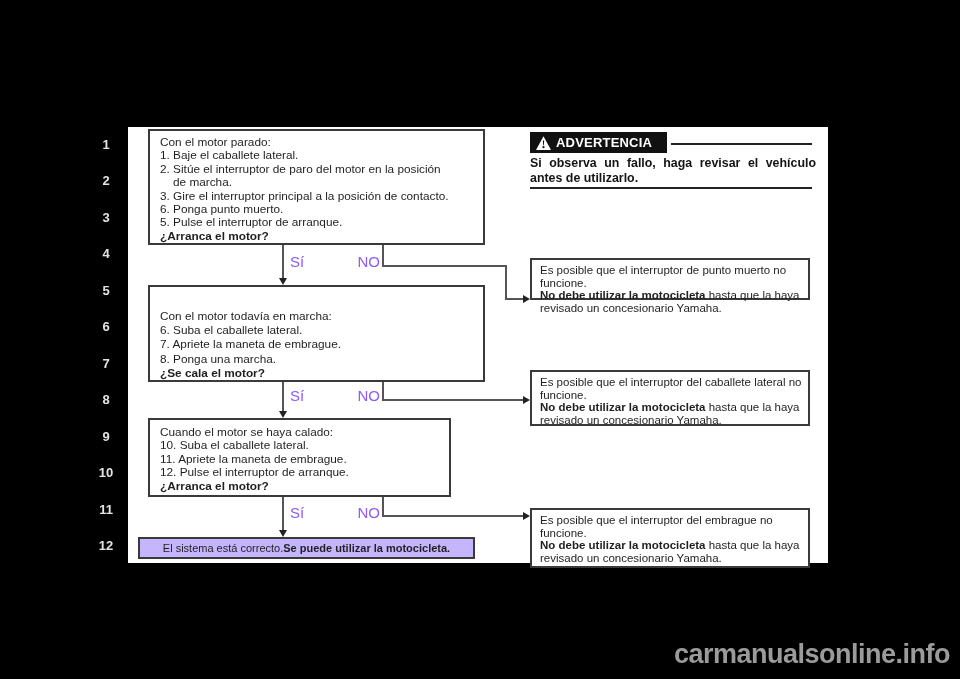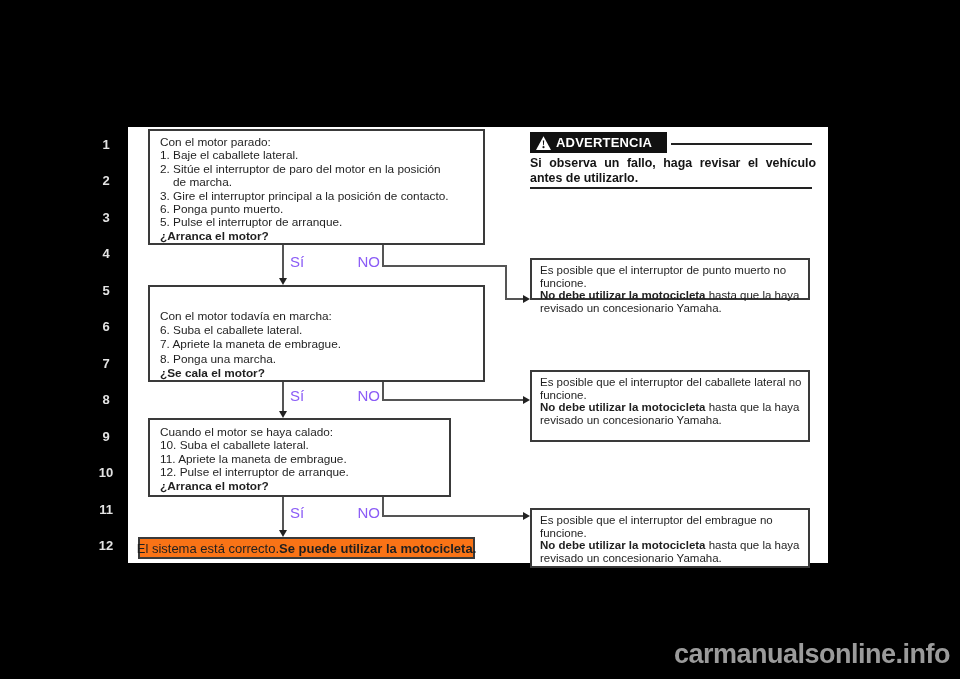--- a/index.html
+++ b/index.html
@@ -22,21 +22,21 @@
   .sbox .ln.ind { padding-left:13px; }
   .sbox .ln.q { font-weight:bold; }
 
   
   .obox { position:absolute; left:402px; width:280px; border:2px solid #3a3a3a; background:#fff;
           padding:4px 6px 3px 8px; font-size:11.5px; line-height:12.6px; color:#1f1f1f; }
   .obox b { font-weight:bold; }
 
   
   .rbox { position:absolute; left:10px; top:410px; width:337px; height:22px;
-          border:2px solid #3a3a3a; background:#f97316; font-size:13px; color:#1f1f1f;
+          border:2px solid #3a3a3a; background:#c4b5fd; font-size:11px; color:#1f1f1f;
           display:flex; align-items:center; justify-content:center; white-space:nowrap; }
   .rbox b { font-weight:bold; }
 
   
   .cv { position:absolute; width:2px; background:#555; }
   .ch { position:absolute; height:2px; background:#555; }
   .arr-d { position:absolute; width:0; height:0;
            border-left:4px solid transparent; border-right:4px solid transparent;
            border-top:7px solid #222; }
   .arr-r { position:absolute; width:0; height:0;
@@ -148,21 +148,21 @@
     <div class="wline1"></div>
     <div class="wbody">Si observa un fallo, haga revisar el vehículo antes de utilizarlo.</div>
     <div class="wrule"></div>
 
     <div class="obox" style="top:131px; height:42px;">
       <span>Es posible que el interruptor de punto muerto no funcione.</span>
       <br>
       <b>No debe utilizar la motocicleta</b><span> hasta que la haya revisado un concesionario Yamaha.</span>
     </div>
 
-    <div class="obox" style="top:243px; height:72px;">
+    <div class="obox" style="top:243px; height:56px;">
       <span>Es posible que el interruptor del caballete lateral no funcione.</span>
       <br>
       <b>No debe utilizar la motocicleta</b><span> hasta que la haya revisado un concesionario Yamaha.</span>
     </div>
 
     <div class="obox" style="top:360px; height:60px;margin-top:21px;">
       <span>Es posible que el interruptor del embrague no funcione.</span>
       <br>
       <b>No debe utilizar la motocicleta</b><span> hasta que la haya revisado un concesionario Yamaha.</span>
     </div>

